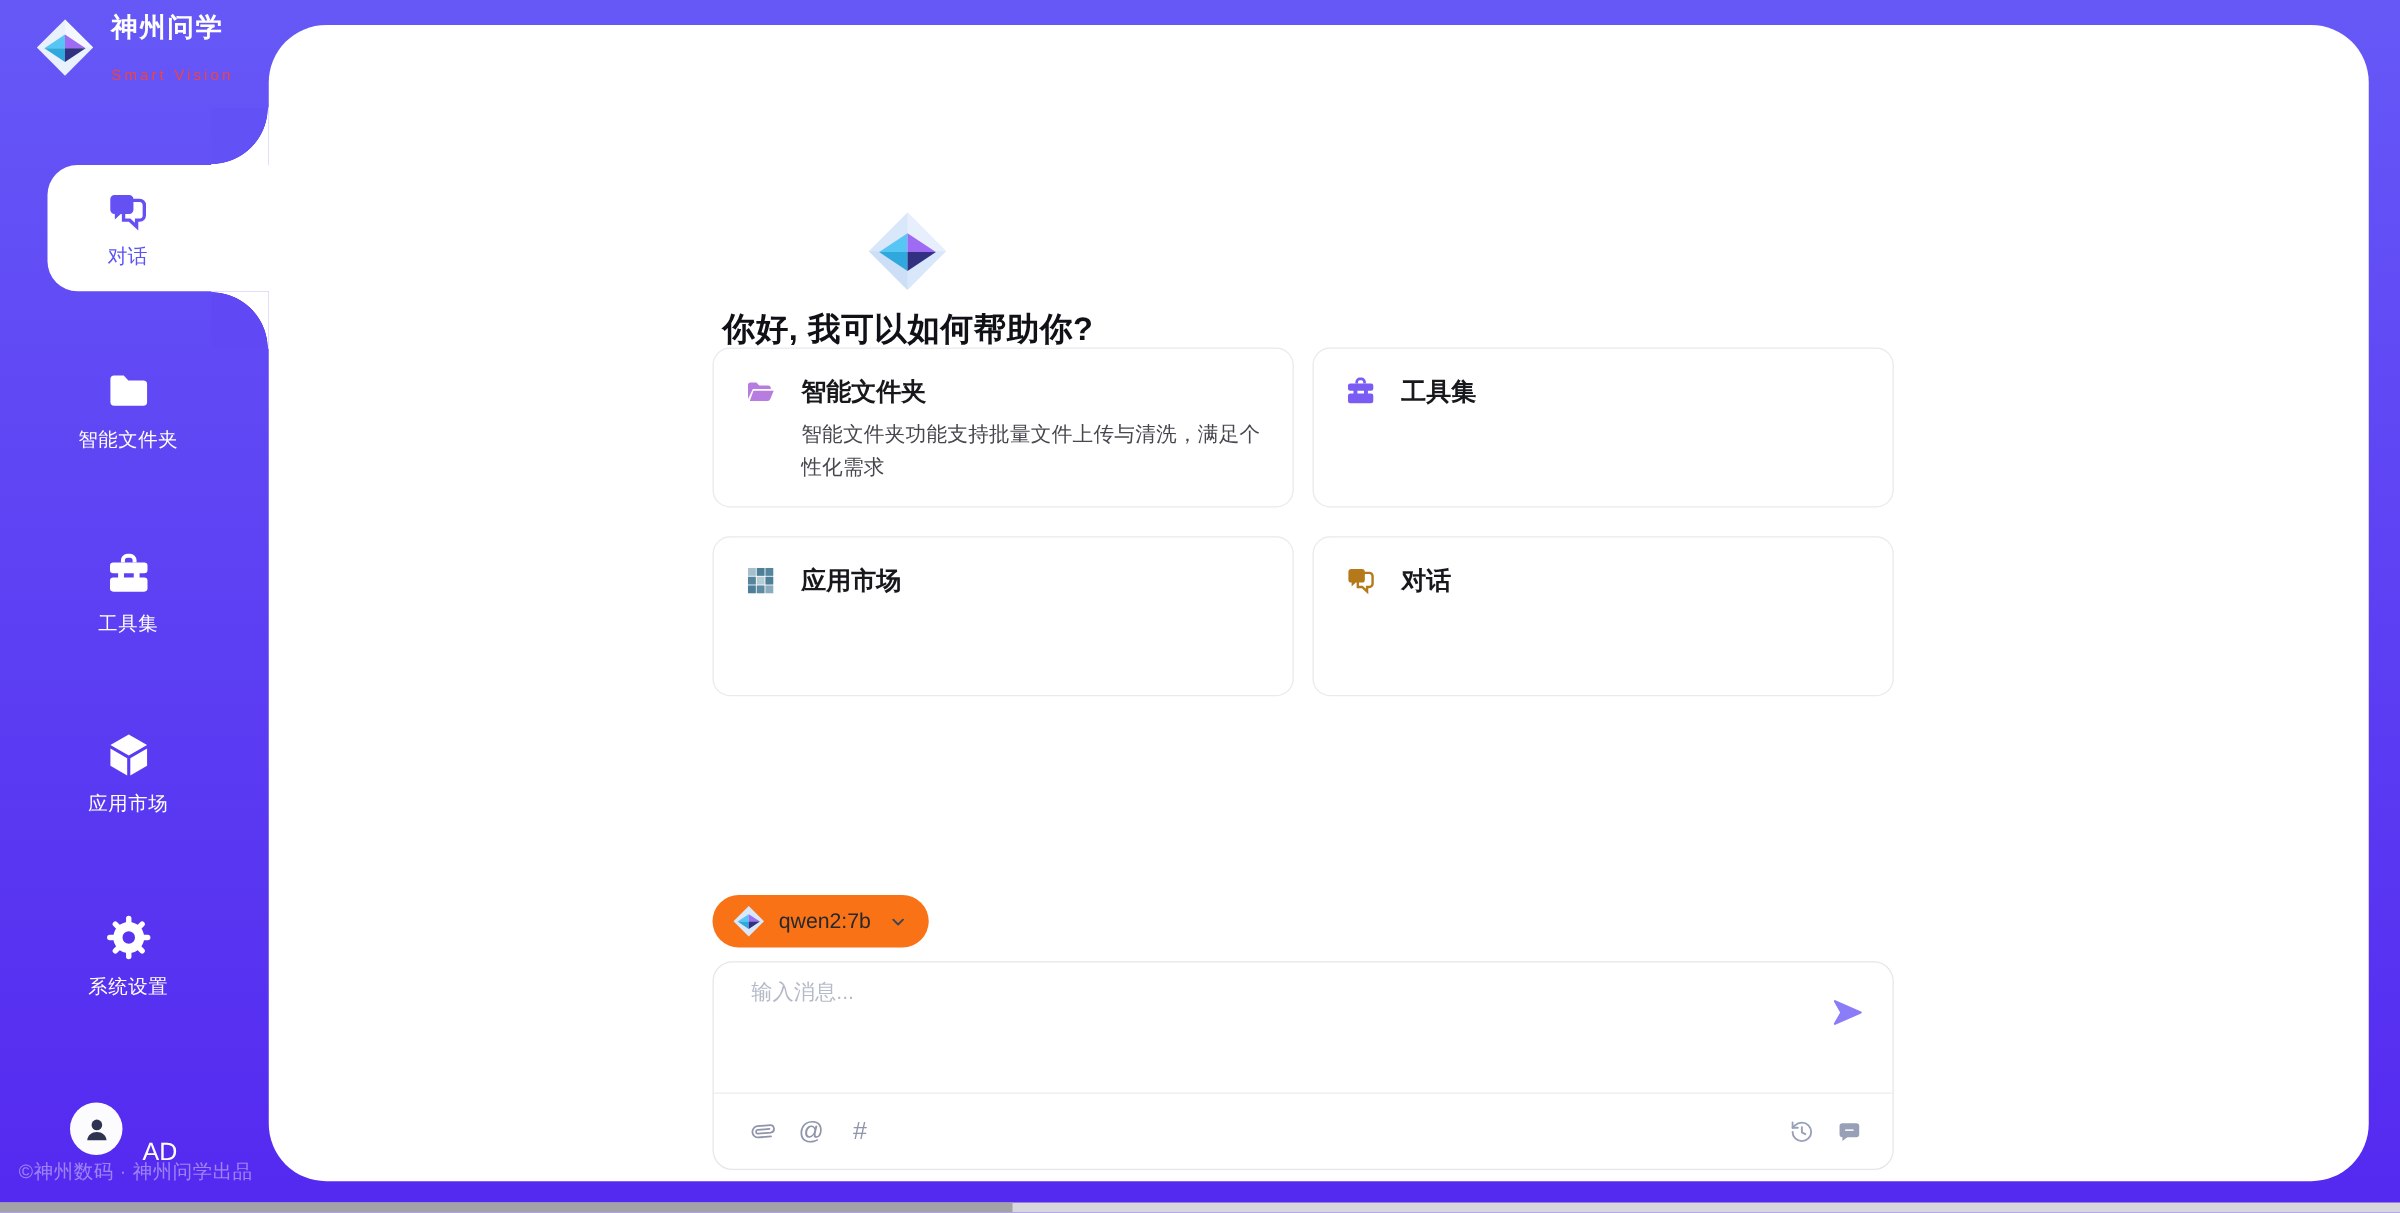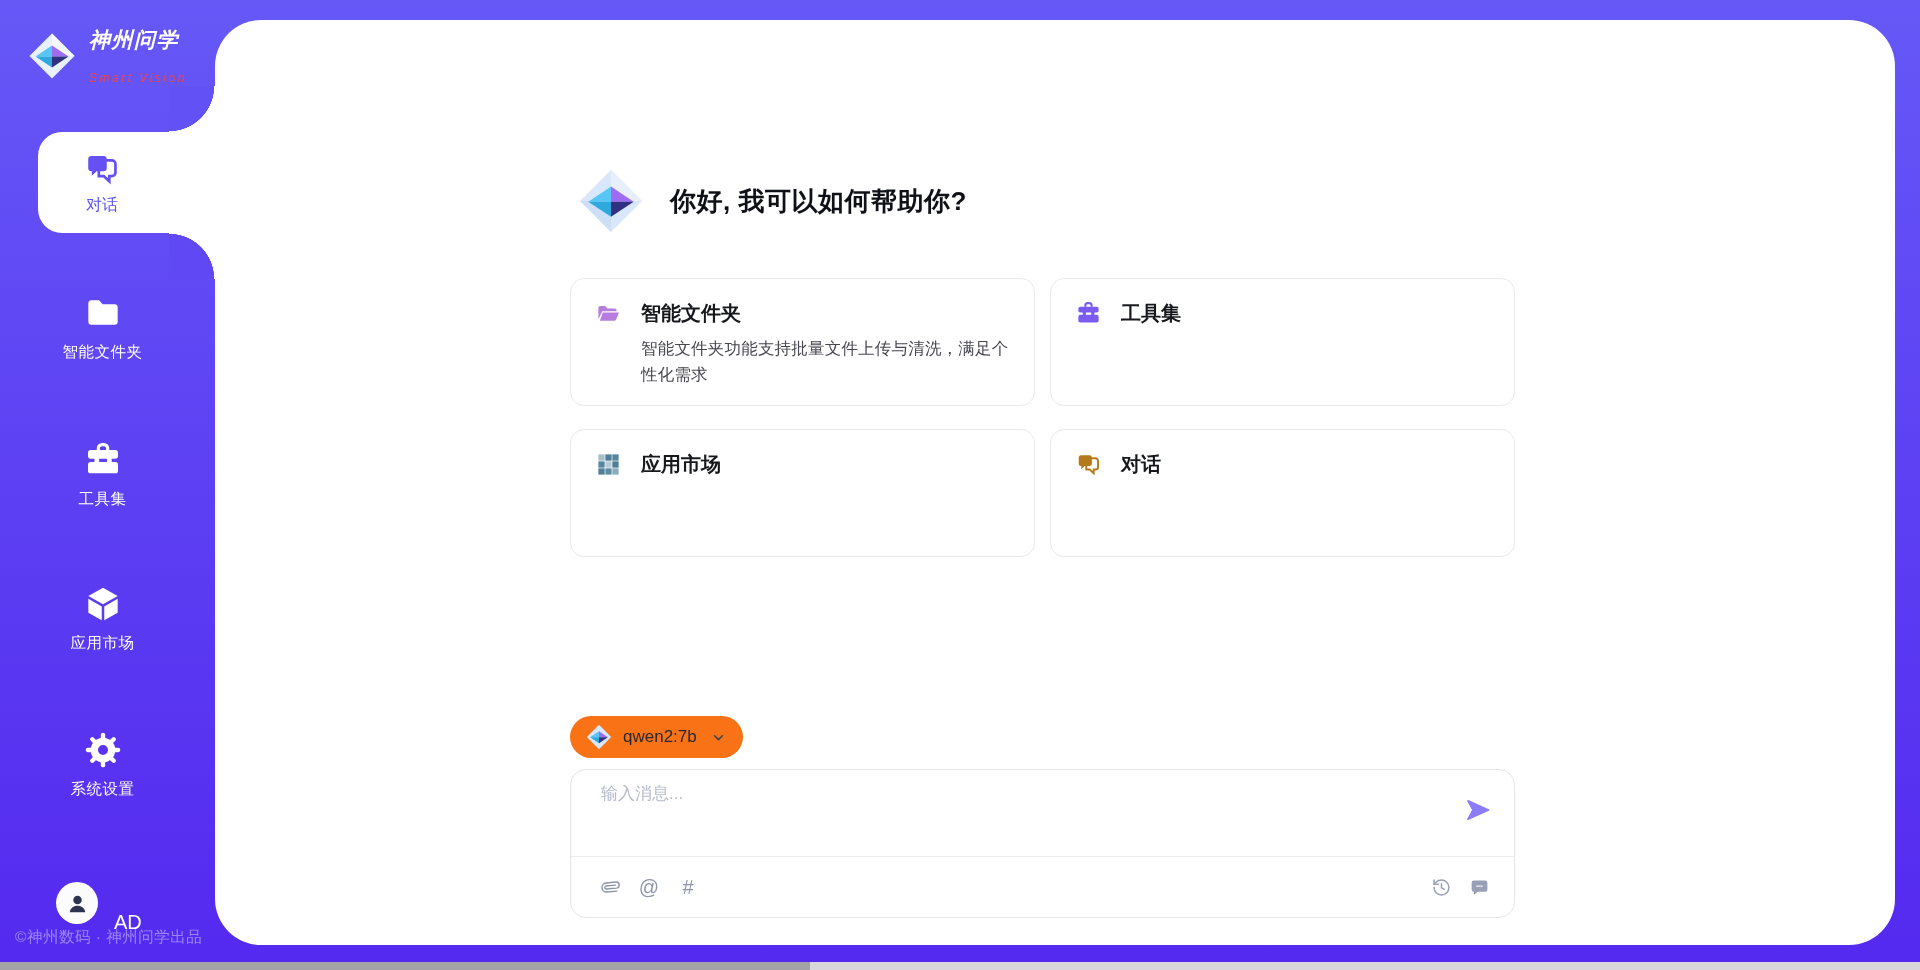--- a/index.html
+++ b/index.html
@@ -8,21 +8,21 @@
     position:relative; overflow:hidden;
     font-family:"Liberation Sans","DejaVu Sans",sans-serif;
     background:linear-gradient(180deg,#6658f7 0%,#5d41f3 48%,#5429f0 100%);
   }
   
   .main-panel {
     position:absolute; left:215px; top:20px; width:1680px; height:925px;
     background:#ffffff; border-radius:46px;
   }
   
-  .logo-block { position:absolute; left:28px; top:26px; display:flex; align-items:center; gap:13px; z-index:4;font-style:italic; }
+  .logo-block { position:absolute; left:28px; top:8px; display:flex; align-items:center; gap:13px; z-index:4; }
   .logo-diamond { width:48px; height:48px; }
   .brand-title { font-size:21px; font-weight:700; color:#fff; letter-spacing:1.5px; }
   .brand-sub { font-size:12px; color:#ef4444; letter-spacing:2.5px; margin-top:17px; }
 
   .active-tab {
     position:absolute; left:38px; top:132px; width:180px; height:101px;
     background:#fff; border-radius:24px 0 0 24px; z-index:3;
     display:flex; flex-direction:column; align-items:center; justify-content:center;
     gap:7px; padding-right:52px; cursor:pointer;
   }
@@ -46,21 +46,21 @@
   .nav-settings{ top:730px; }
 
   .user-block { position:absolute; left:56px; top:872px; display:flex; align-items:center; gap:16px; cursor:pointer; z-index:2; }
   .avatar { width:42px; height:42px; border-radius:50%; background:#fcfcfe; display:flex; align-items:center; justify-content:center; }
   .avatar svg { width:25px; height:25px; fill:#2e3450; }
   .user-name { color:#fff; font-size:20px;margin-top:39px; }
 
   .sidebar-footer { position:absolute; left:15px; top:927px; color:rgba(255,255,255,.42); font-size:15.5px; letter-spacing:.5px; z-index:2; }
 
   
-  .greeting { position:absolute; left:363px; top:148px; display:flex; align-items:center; gap:26px; }
+  .greeting { position:absolute; left:363px; top:148px; display:flex; align-items:center; gap:12px;flex-direction:column; }
   .greeting .logo-diamond { width:66px; height:66px; }
   .greeting-text { font-size:26px; font-weight:700; color:#0f1116; letter-spacing:.5px; }
 
   .cards {
     position:absolute; left:355px; top:258px; width:945px;
     display:grid; grid-template-columns:465px 465px; column-gap:15px; row-gap:23px;
   }
   .card {
     height:128px; background:#fff; border:1px solid #e9e9ee; border-radius:14px;
     padding:21px 24px; cursor:pointer;
@@ -72,21 +72,21 @@
 
   .model-pill {
     position:absolute; left:355px; top:696px; height:42px; border-radius:21px;
     background:#f97316; display:flex; align-items:center; gap:11px; padding:0 16px; cursor:pointer;
   }
   .model-pill .logo-diamond { width:26px; height:26px; }
   .model-name { font-size:17px; color:#27282d; }
   .chevron { width:17px; height:17px; color:#3f4454; margin-left:2px; }
 
   .composer {
-    position:absolute; left:355px; top:749px; width:945px; height:149px;
+    position:absolute; left:355px; top:749px; width:945px; height:167px;
     border:1px solid #e5e6eb; border-radius:16px; background:#fff;
   }
   .composer-input {
     position:absolute; left:30px; top:12px; width:850px; height:58px;
     border:none; outline:none; resize:none; background:transparent;
     font-size:17px; color:#333; font-family:inherit;
   }
   .composer-input::placeholder { color:#b4bac8; }
   .send-btn { position:absolute; right:22px; top:26px; width:28px; height:28px; color:#8b7cf8; cursor:pointer; }
   .composer-toolbar {

